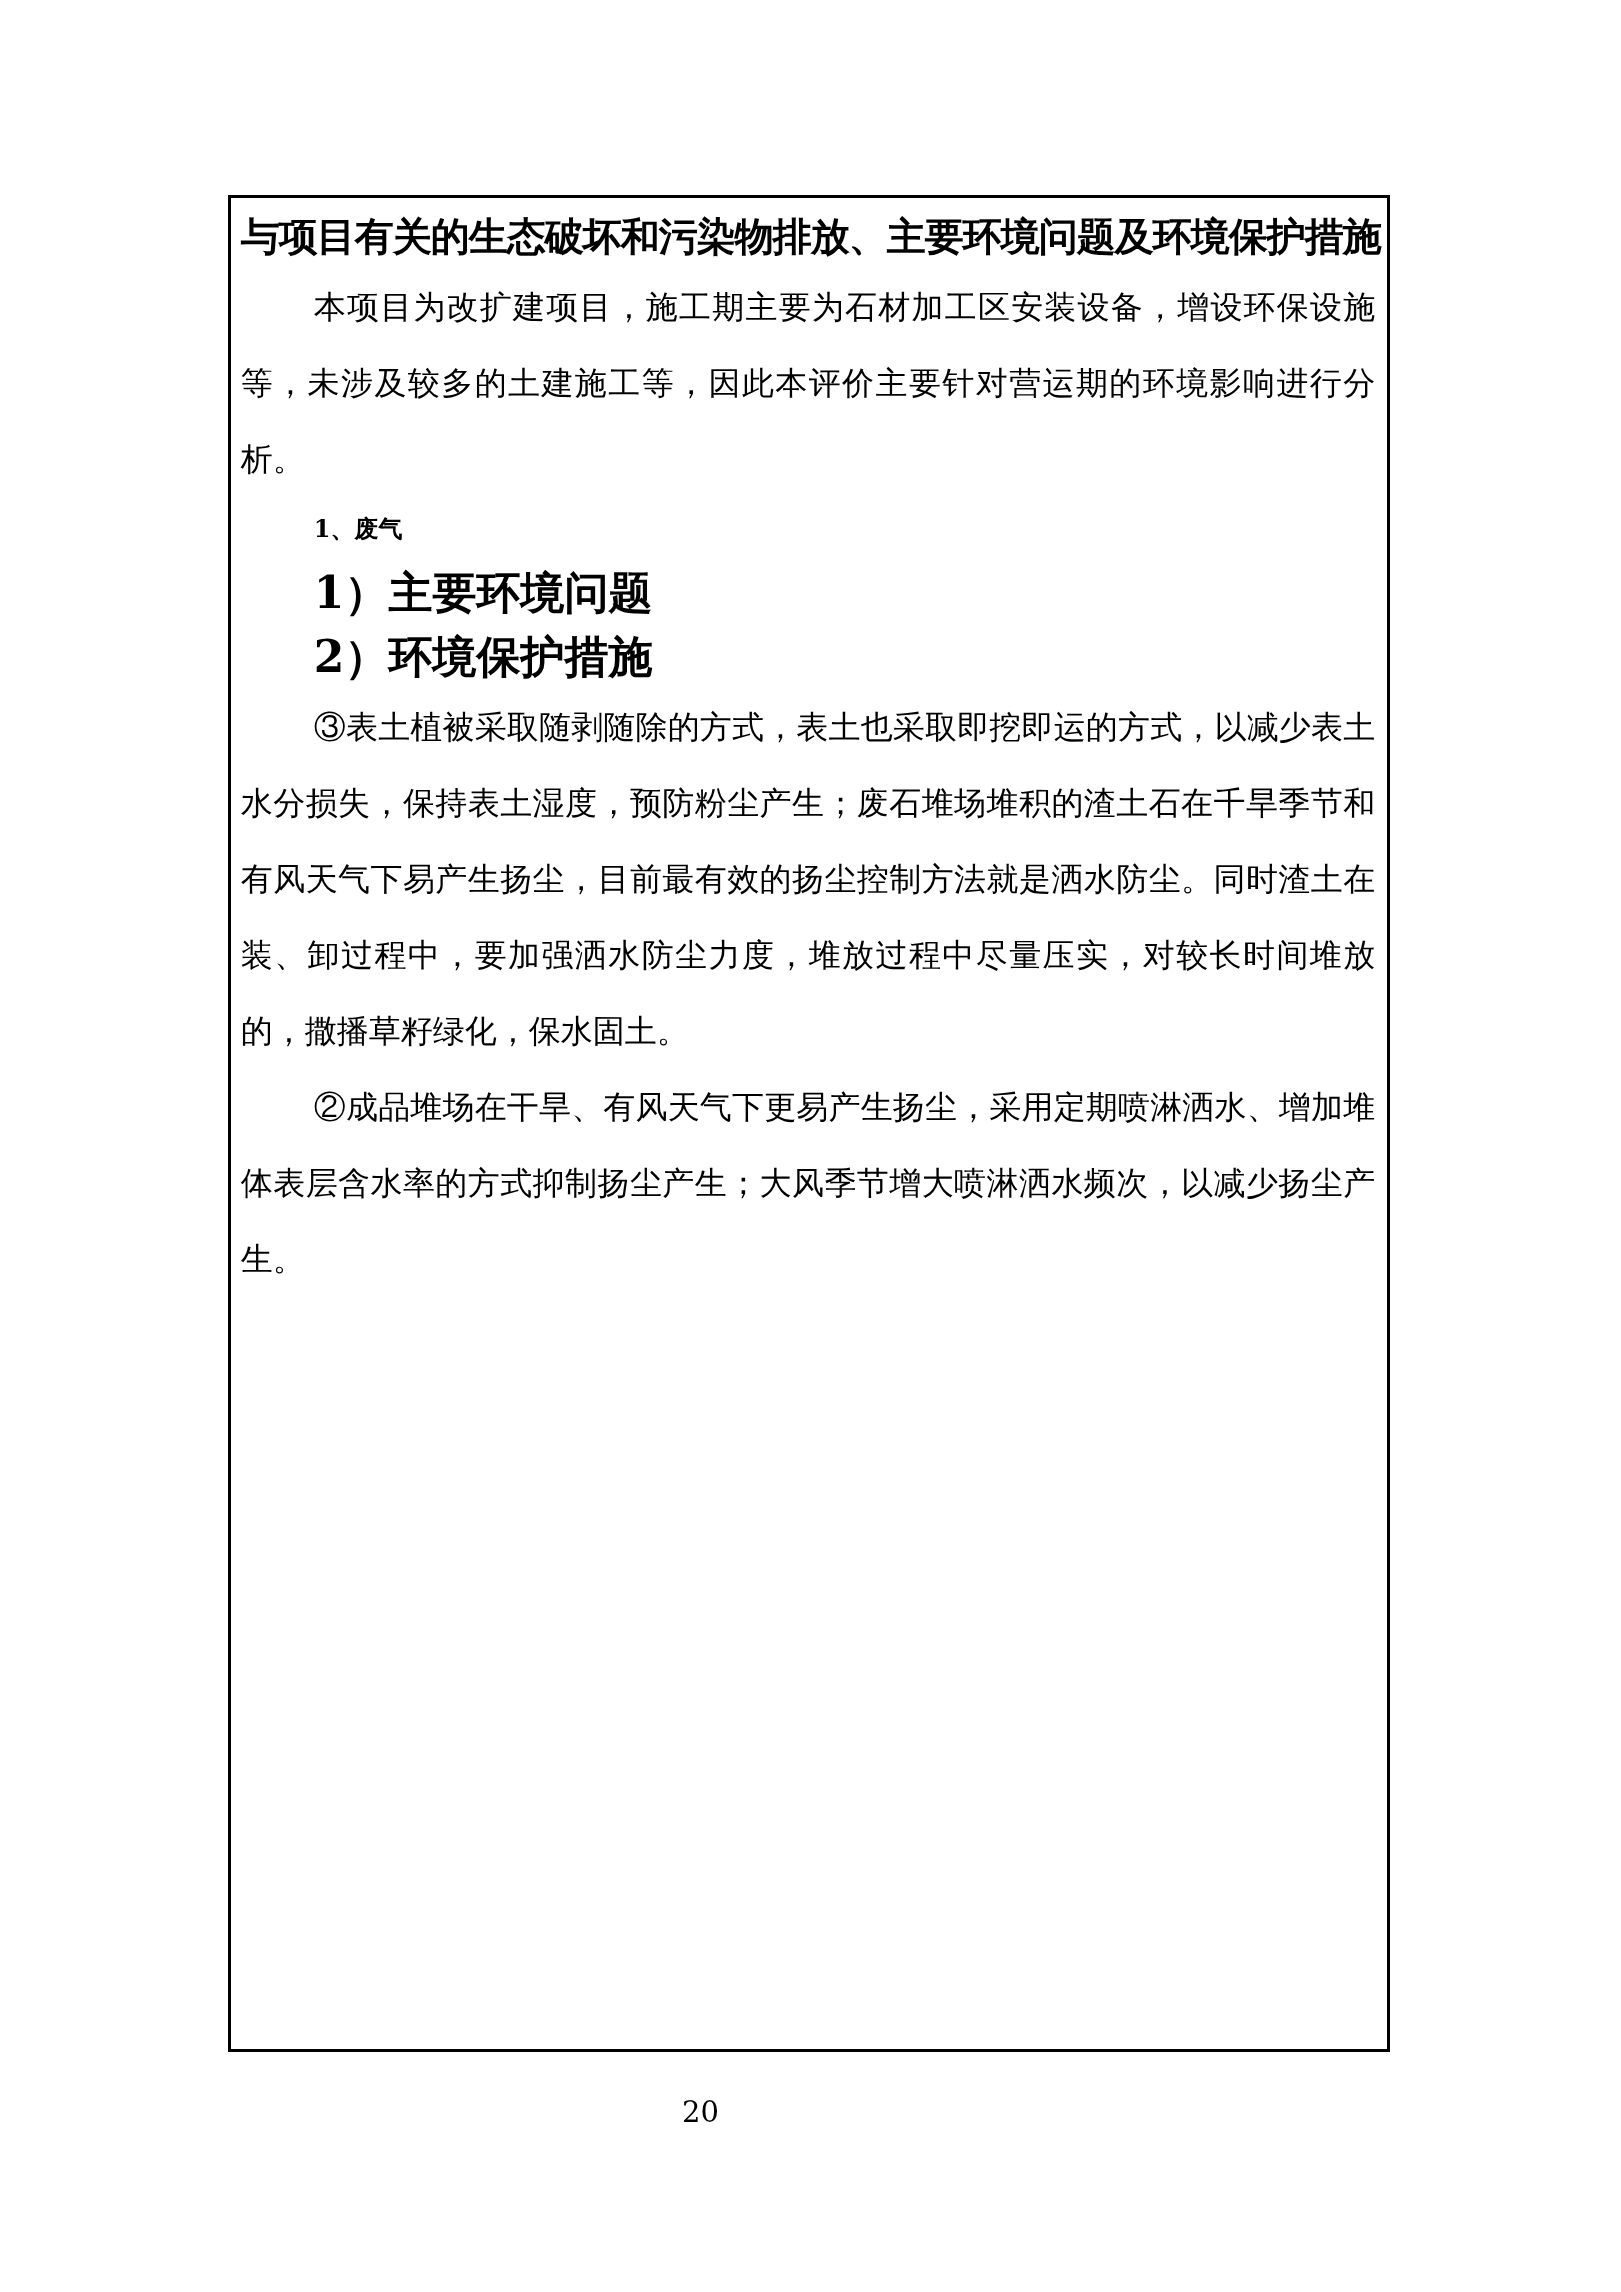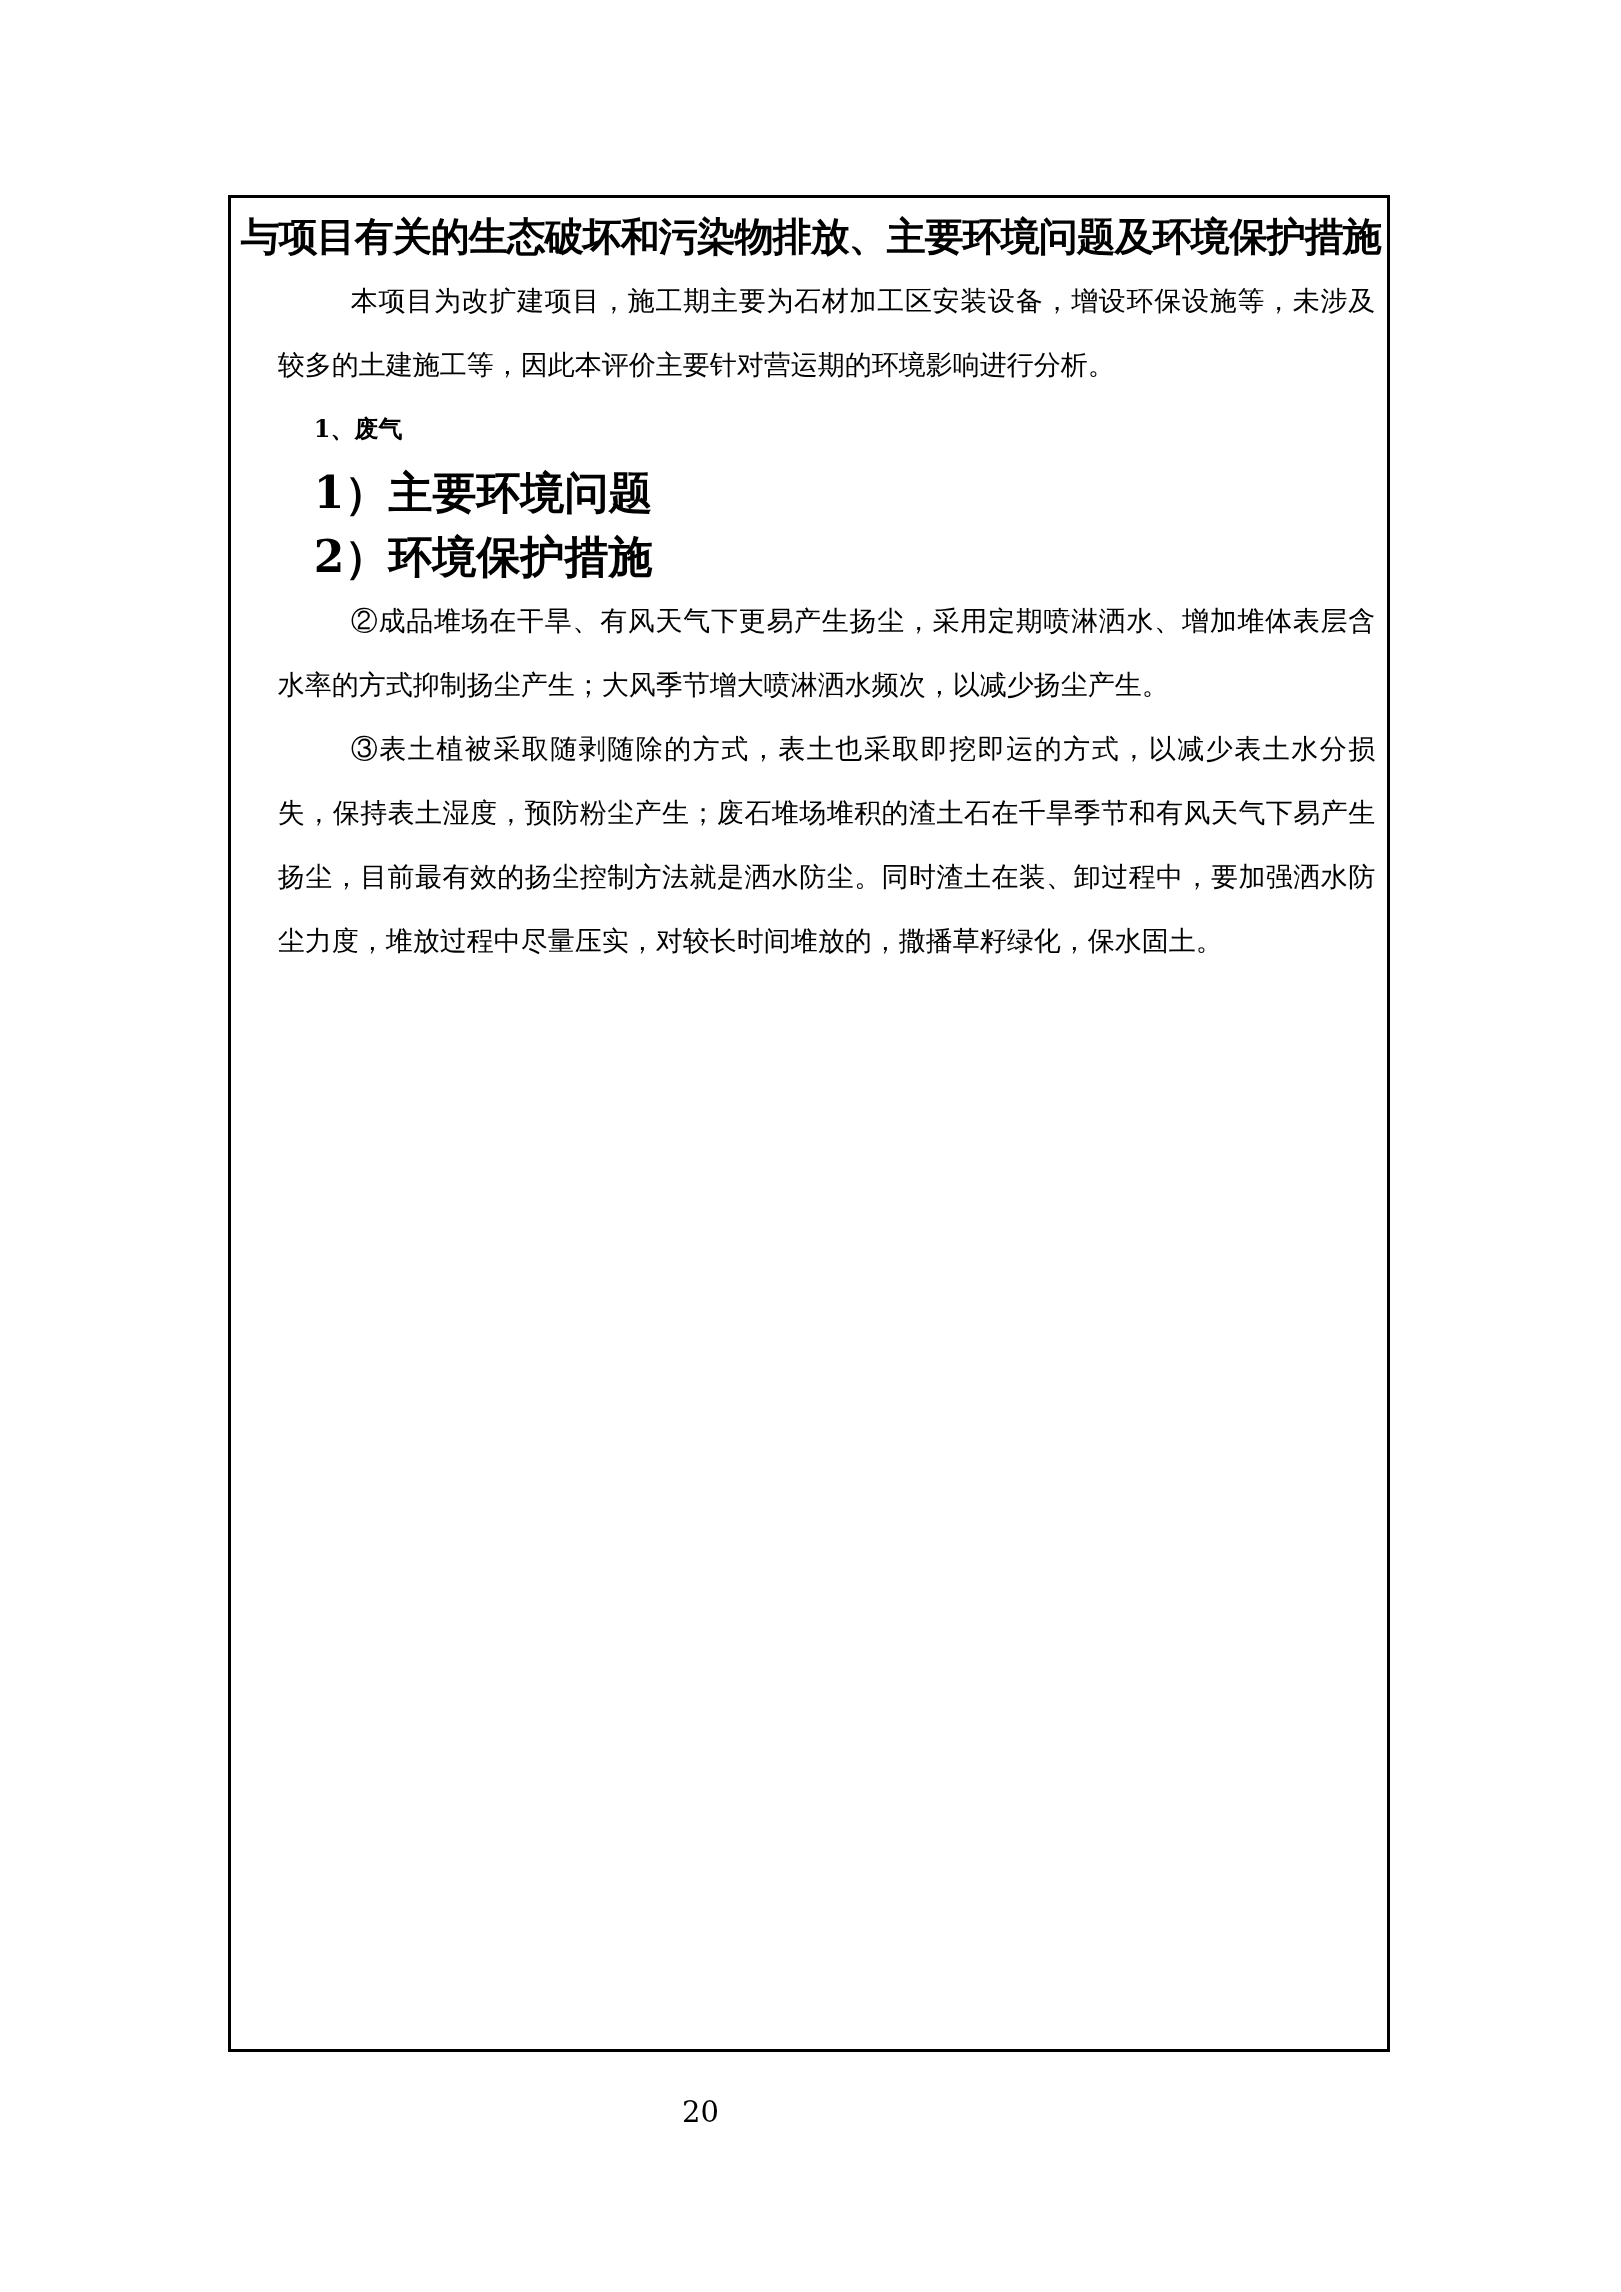--- a/index.html
+++ b/index.html
@@ -44,26 +44,25 @@
     line-height: 64px;
     padding-left: 73px;
   }
   .sub-label {
     font-size: 44px;
     line-height: 64px;
     padding-left: 73px;
     font-weight: bold;
   }
   .para {
-    font-size: 27px;
-    line-height: 64px;
+    font-size: 32px;
+    line-height: 76px;
     text-indent: 73px;
     text-align: justify;
     text-justify: inter-ideograph;
-    margin-left: 37px;
   }
   .page-number {
     position: absolute;
     left: 0;
     top: 2096px;
     width: 1401px;
     text-align: center;
     font-size: 29px;
     line-height: 33px;
   }
@@ -79,21 +78,21 @@
   <div class="para">本项目为改扩建项目，施工期主要为石材加工区安装设备，增设环保设施等，未涉及较多的土建施工等，因此本评价主要针对营运期的环境影响进行分析。</div>
 
   <div class="h-level2">1、废气</div>
 
   <div class="sub-label">1）主要环境问题</div>
 
 
   <div class="sub-label">2）环境保护措施</div>
 
 
+  <div class="para">③表土植被采取随剥随除的方式，表土也采取即挖即运的方式，以减少表土水分损失，保持表土湿度，预防粉尘产生；废石堆场堆积的渣土石在千旱季节和有风天气下易产生扬尘，目前最有效的扬尘控制方法就是洒水防尘。同时渣土在装、卸过程中，要加强洒水防尘力度，堆放过程中尽量压实，对较长时间堆放的，撒播草籽绿化，保水固土。</div>
+
   <div class="para">②成品堆场在干旱、有风天气下更易产生扬尘，采用定期喷淋洒水、增加堆体表层含水率的方式抑制扬尘产生；大风季节增大喷淋洒水频次，以减少扬尘产生。</div>
-
-  <div class="para">③表土植被采取随剥随除的方式，表土也采取即挖即运的方式，以减少表土水分损失，保持表土湿度，预防粉尘产生；废石堆场堆积的渣土石在千旱季节和有风天气下易产生扬尘，目前最有效的扬尘控制方法就是洒水防尘。同时渣土在装、卸过程中，要加强洒水防尘力度，堆放过程中尽量压实，对较长时间堆放的，撒播草籽绿化，保水固土。</div>
 
 
 </div>
 
 <div class="page-number">20</div>
 
 
 </body></html>

